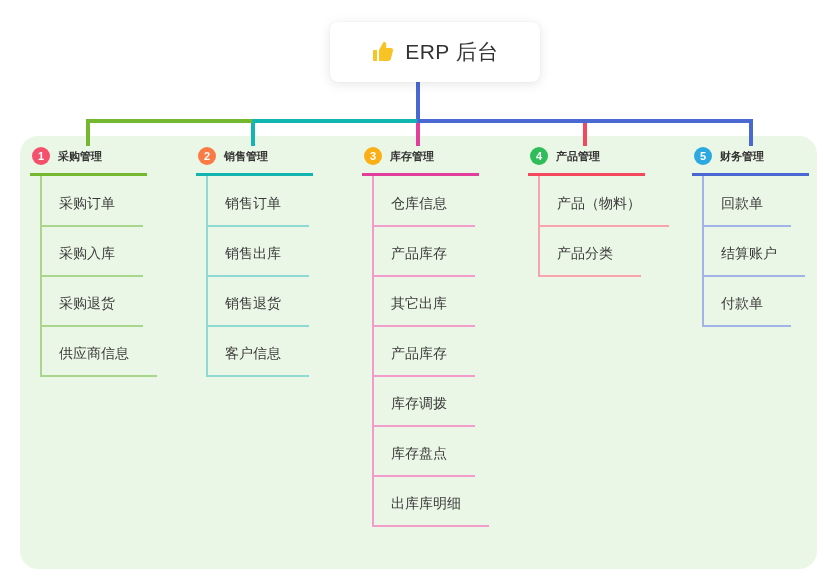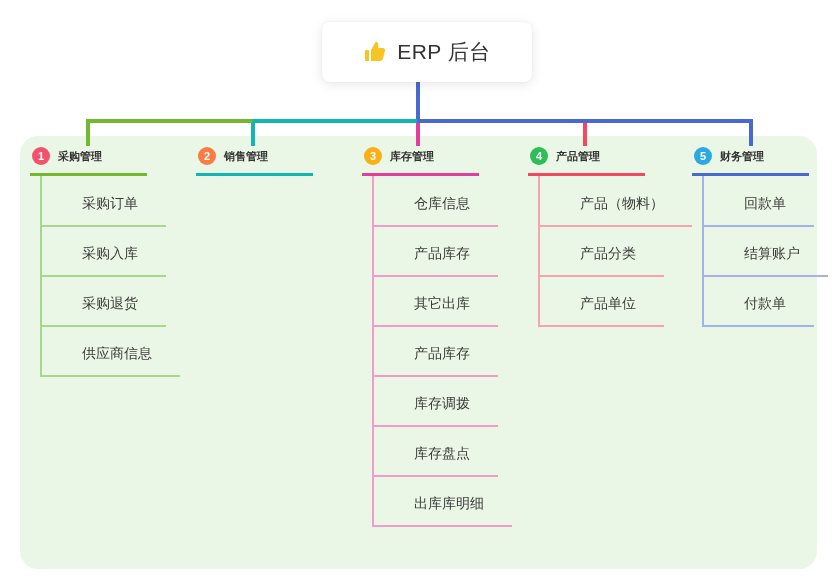--- a/index.html
+++ b/index.html
@@ -8,21 +8,21 @@
     font-family:"Liberation Sans","DejaVu Sans",sans-serif;color:#333;
   }
   .canvas{position:absolute;inset:0;}
   
   .panel{
     position:absolute;left:20px;top:136px;width:797px;height:433px;
     border-radius:18px;
   }
   
   .root-card{
-    position:absolute;left:322px;top:22px;width:210px;height:60px;
+    position:absolute;left:330px;top:22px;width:210px;height:60px;
     background:#ffffff;border-radius:8px;
     box-shadow:0 2px 12px rgba(0,0,0,0.10), 0 0 2px rgba(0,0,0,0.06);
     display:flex;align-items:center;justify-content:center;gap:10px;
     z-index:5;
   }
   .root-card .root-label{font-size:21px;font-weight:500;color:#333;letter-spacing:0.5px;}
   .thumb-icon{width:24px;height:24px;display:inline-block;}
   
   .line{position:absolute;}
   
@@ -49,21 +49,20 @@
     height:50px;box-sizing:border-box;
     display:flex;align-items:flex-end;
     width:-moz-fit-content;width:fit-content;
     border-bottom:2px solid var(--lite);
     cursor:pointer;
   }
   .children .child:first-child{height:51px;}
   .child-label{
     font-size:14px;color:#3a3a3a;white-space:nowrap;
     padding:0 28px 12px 17px;
-    margin-left:23px;
   }
 </style>
 </head>
 <body>
 
 <div class="canvas">
 
   <div class="panel" id="panel" style="background: rgb(235, 247, 230);"></div>
 
   <div id="connectors">
@@ -108,20 +107,37 @@
     <span class="child-label">供应商信息</span>
   </div>
 </div>
   </div>
 
   <div class="branch" style="left: 196px; top: 146px; --line: #13b5b1; --lite: #8fd9d4; --badge: #f97b45;">
     <div class="branch-header">
       <span class="badge">2</span>
       <span class="branch-label">销售管理</span>
     </div>
+    <div class="children">
+  <div class="child">
+    <span class="child-label">销售订单</span>
+  </div>
+
+  <div class="child">
+    <span class="child-label">销售出库</span>
+  </div>
+
+  <div class="child">
+    <span class="child-label">销售退货</span>
+  </div>
+
+  <div class="child">
+    <span class="child-label">客户信息</span>
+  </div>
+</div>
   </div>
 
   <div class="branch" style="left: 362px; top: 146px; --line: #e23f9c; --lite: #f29ccb; --badge: #fbaf17;">
     <div class="branch-header">
       <span class="badge">3</span>
       <span class="branch-label">库存管理</span>
     </div>
     <div class="children">
   <div class="child">
     <span class="child-label">仓库信息</span>
@@ -160,23 +176,20 @@
     </div>
     <div class="children">
   <div class="child">
     <span class="child-label">产品（物料）</span>
   </div>
 
   <div class="child">
     <span class="child-label">产品分类</span>
   </div>
 
-  <div class="child">
-    <span class="child-label">产品单位</span>
-  </div>
 </div>
   </div>
 
   <div class="branch" style="left: 692px; top: 146px; --line: #4a68d2; --lite: #a3b3e8; --badge: #2ba9e0;">
     <div class="branch-header">
       <span class="badge">5</span>
       <span class="branch-label">财务管理</span>
     </div>
     <div class="children">
   <div class="child">

